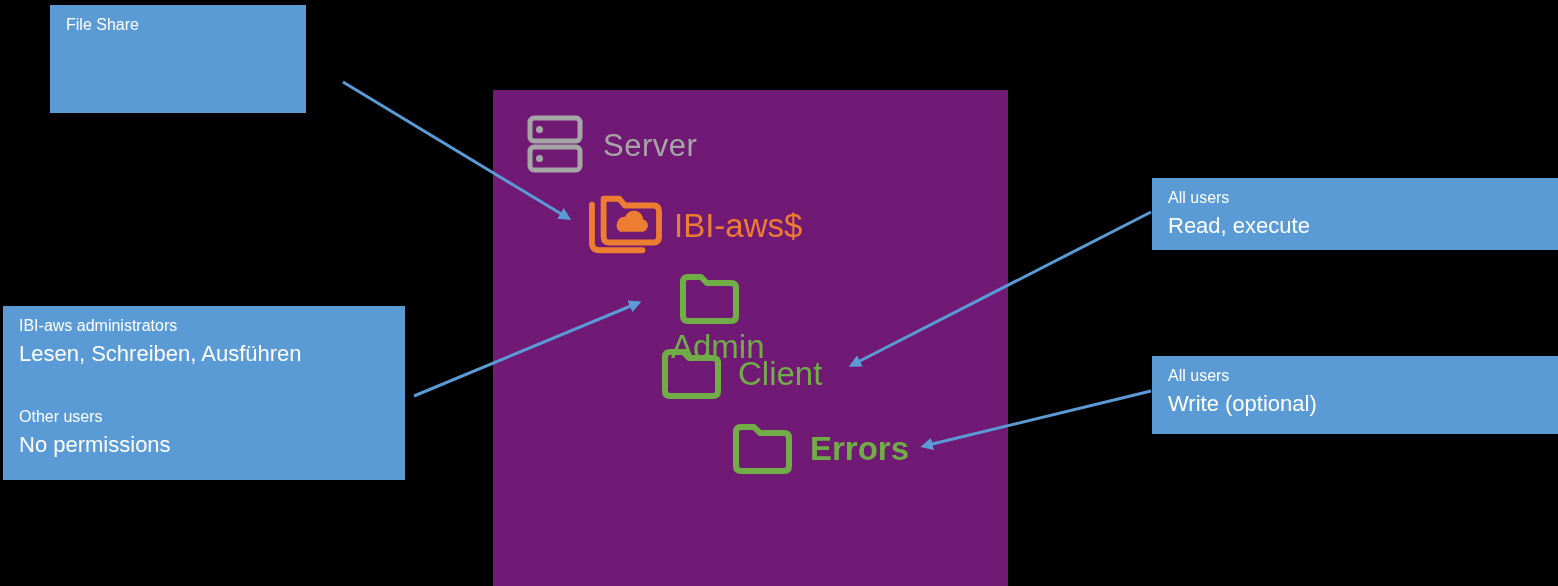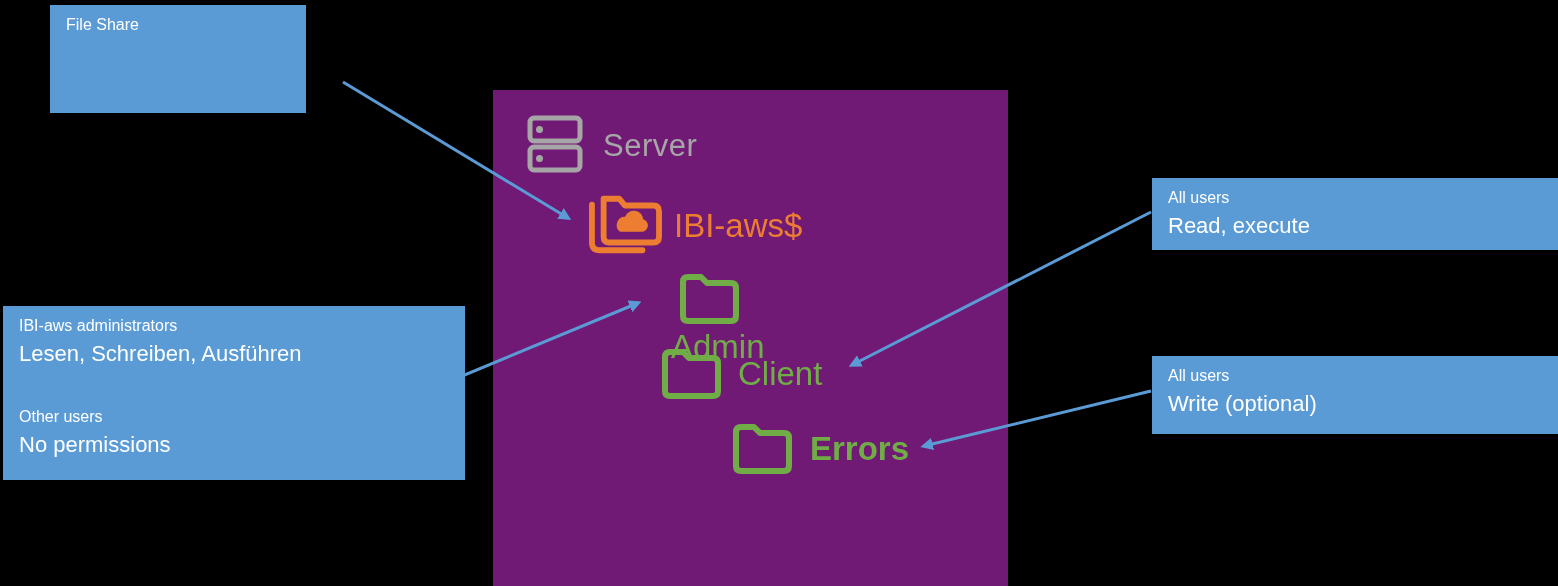--- a/index.html
+++ b/index.html
@@ -79,21 +79,21 @@
         </svg>
       </span>
       <span class="tree-label folder-label" style="margin-left:15px;font-weight:bold;">Errors</span>
     </div>
   </div>
 
   <div class="callout" style="left:50px;top:5px;width:256px;height:108px;">
     <div class="small">File Share</div>
   </div>
 
-  <div class="callout" style="left:3px;top:306px;width:462px;height:174px;">
+  <div class="callout" style="left:3px;top:306px;width:402px;height:174px;">
     <div class="small">IBI-aws administrators</div>
     <div class="large">Lesen, Schreiben, Ausführen</div>
     <div class="spacer"></div>
     <div class="small">Other users</div>
     <div class="large">No permissions</div>
   </div>
 
   <div class="callout" style="left:1152px;top:178px;width:406px;height:72px;">
     <div class="small">All users</div>
     <div class="large">Read, execute</div>

